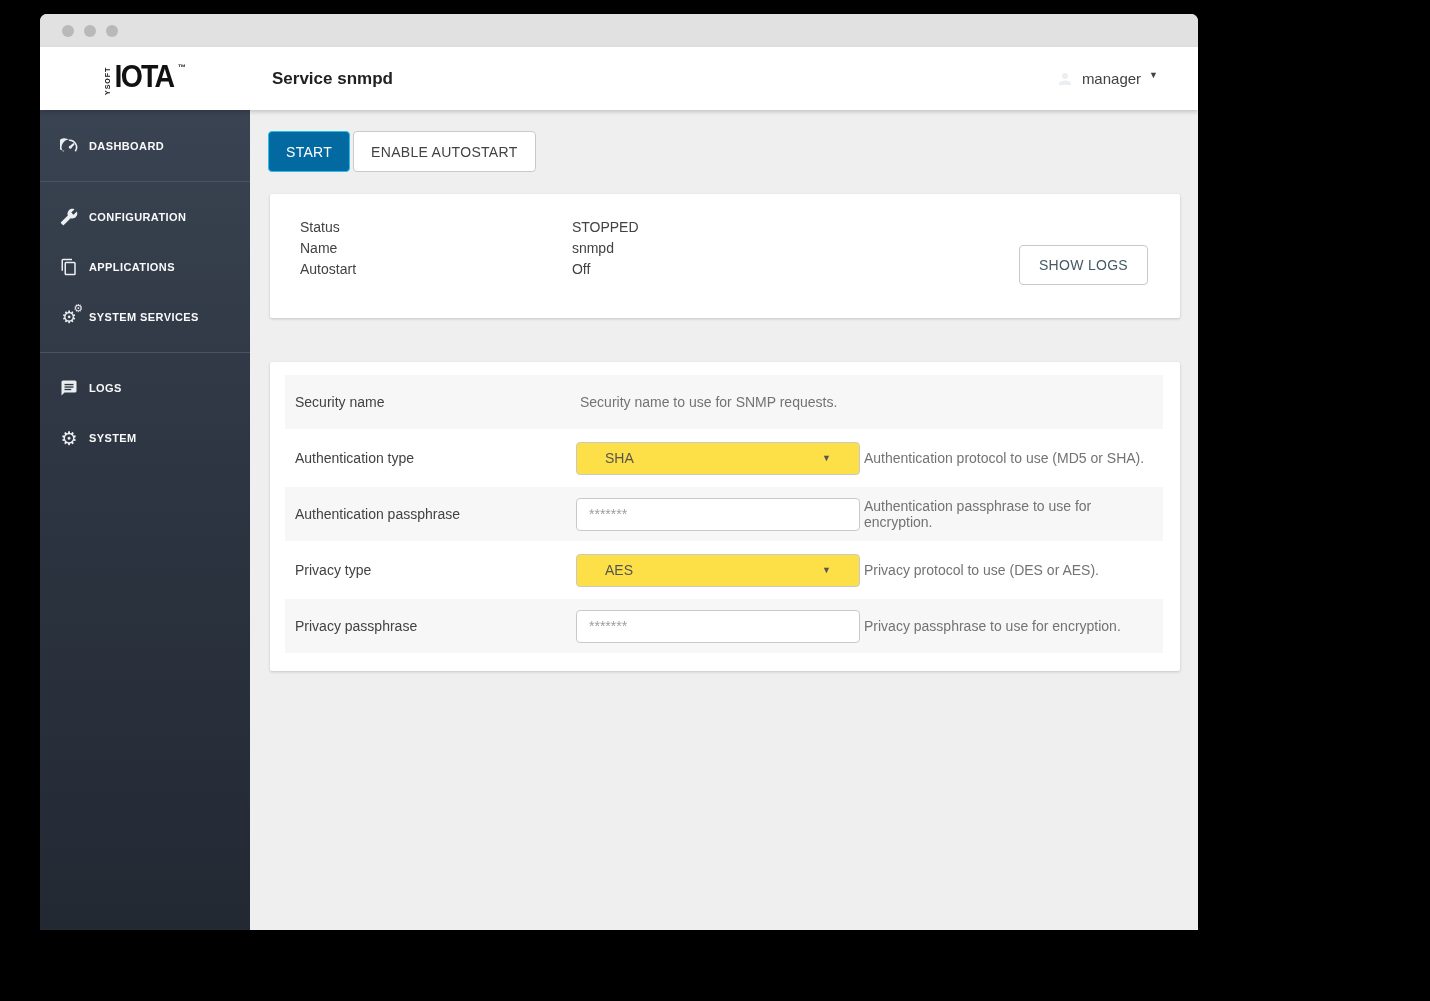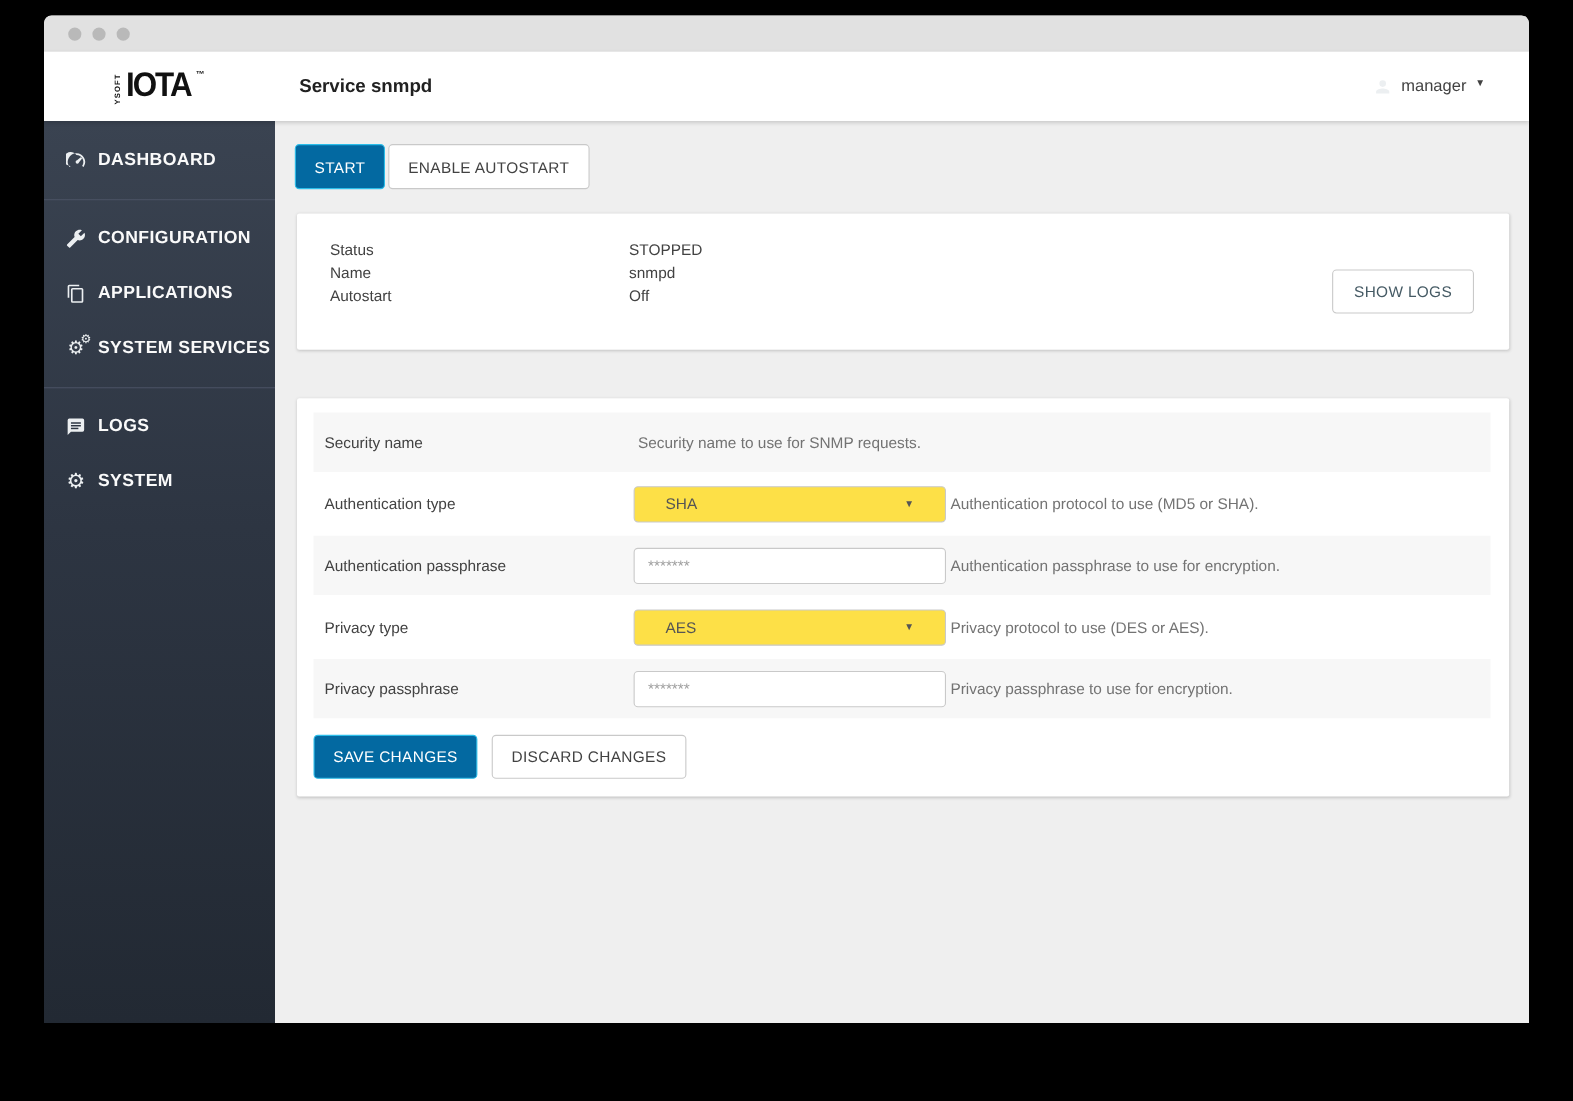--- a/index.html
+++ b/index.html
@@ -1,19 +1,19 @@
 <!DOCTYPE html>
 <html><head>
 <meta charset="utf-8">
 <style>
   * { margin:0; padding:0; box-sizing:border-box; }
   html,body { width:1430px; height:1001px; background:#000; font-family:"Liberation Sans", sans-serif; overflow:hidden; }
 
   .window {
-    position:absolute; left:40px; top:14px; width:1350px; height:916px;
+    position:absolute; left:40px; top:14px; width:1158px; height:916px;
     border-radius:7px 7px 0 0; overflow:hidden; background:#efefef;
     box-shadow:0 12px 48px rgba(0,0,0,.65);
     display:flex; flex-direction:column;
   }
 
   
   .titlebar { height:33px; flex:none; background:#e1e1e1; display:flex; align-items:center; padding-left:22px; }
   .tb-dot { width:12px; height:12px; border-radius:50%; background:#b9b9b9; margin-right:10px; }
 
   
@@ -30,21 +30,21 @@
   .user-caret { font-size:9px; color:#424242; }
 
   
   .app-body { flex:1; display:flex; min-height:0; }
 
   
   .sidebar { width:210px; flex:none; background:linear-gradient(180deg,#3a4351 0%, #2d3542 45%, #222933 100%); padding-top:11px; }
   .side-item { height:50px; display:flex; align-items:center; padding-left:19px; cursor:pointer; }
   .side-icon { width:20px; height:20px; flex:none; display:flex; align-items:center; justify-content:center; color:#eceff1; position:relative; }
   .side-icon svg { fill:#eceff1; }
-  .side-label { margin-left:10px; font-size:16px; font-weight:bold; color:#fafafa; letter-spacing:.4px; }
+  .side-label { margin-left:10px; font-size:11px; font-weight:bold; color:#fafafa; letter-spacing:.4px; }
   .side-divider { height:1px; background:#4a5263; margin:10px 0; }
   .gear-big { font-size:17px; line-height:17px; font-family:"DejaVu Sans", sans-serif; }
   .gear-small { position:absolute; font-size:11px; line-height:11px; right:-4px; top:-4px; font-family:"DejaVu Sans", sans-serif; }
 
   
   .main { flex:1; background:#efefef; position:relative; overflow:hidden; }
 
   .actions-row { margin:21px 18px 0 18px; display:flex; }
   .btn { border-radius:4px; font-size:14px; letter-spacing:.3px; display:inline-flex; align-items:center; justify-content:center; cursor:pointer; font-family:"Liberation Sans", sans-serif; }
   .btn-primary { background:#0369a1; color:#fff; border:1px solid #2bbde9; height:41px; padding:0 17px; }
@@ -233,21 +233,17 @@
         </div>
 
         <div class="config-row odd">
           <div class="config-label">Privacy passphrase</div>
           <div class="config-field">
             <input class="text-input" type="text" placeholder="*******" style="">
           </div>
           <div class="config-desc">Privacy passphrase to use for encryption.</div>
         </div>
 
-        <div class="config-actions">
-          <button class="btn btn-primary">SAVE CHANGES</button>
-          <button class="btn btn-flat">DISCARD CHANGES</button>
-        </div>
       </div>
 
     </div>
   </div>
 </div>
 
 </body></html>

